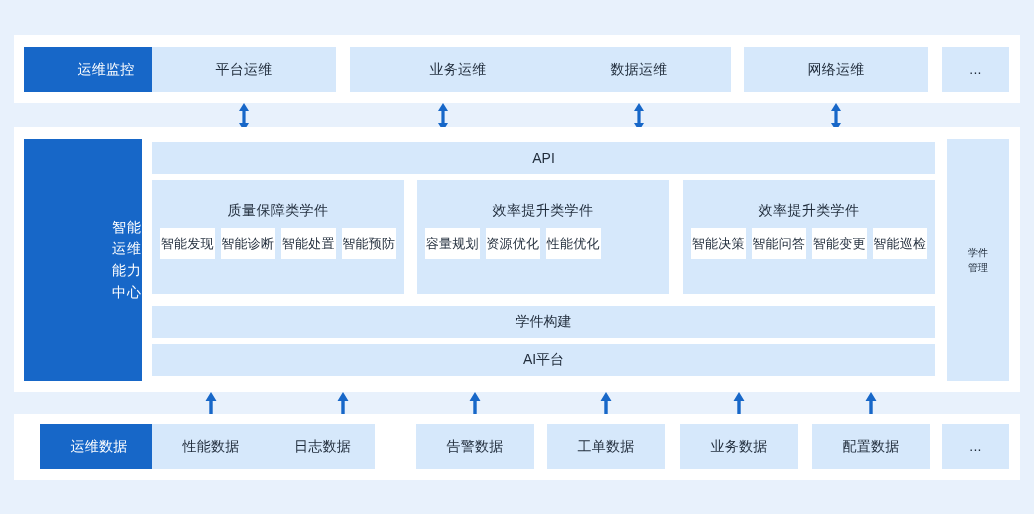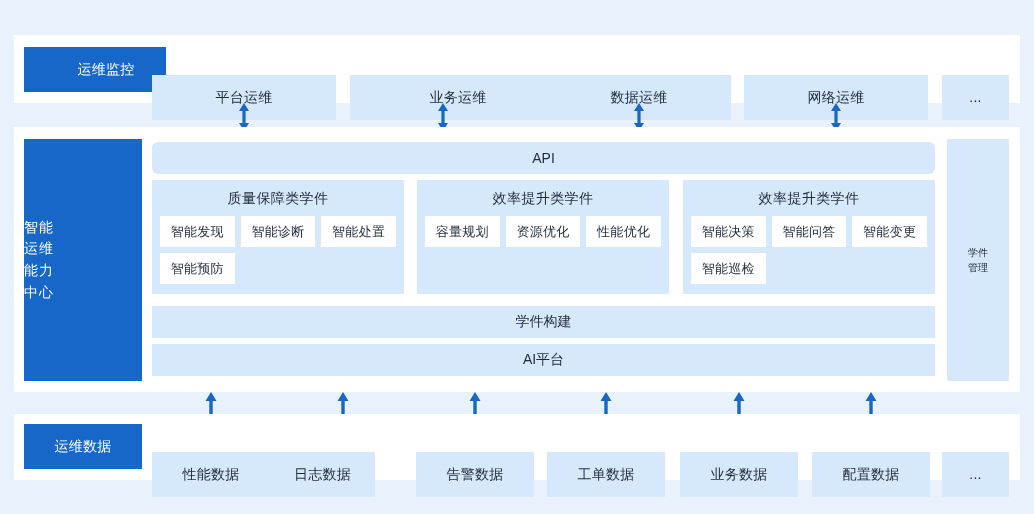--- a/index.html
+++ b/index.html
@@ -27,75 +27,75 @@
   .box {
     position: absolute;
     display: flex;
     align-items: center;
     justify-content: center;
     text-align: center;
     font-size: 14px;
     line-height: 1.35;
     letter-spacing: .3px;
   }
-  .box-light { background: #d6e8fb; color: #1f2b3a; margin-top: 28px; }
+  .box-light { background: #d6e8fb; color: #1f2b3a; }
   .box-solid { background: #1767c8; color: #ffffff; }
 
   
   .t-row .box { top: 47px; height: 45px; }
 
   
   .b-row .box { top: 424px; height: 45px; }
 
   
   .mid-left {
     position: absolute;
     left: 24px; top: 139px;
     width: 118px; height: 242px;
     background: #1767c8;
     color: #fff;
-    display: flex; align-items: center; justify-content: flex-start;
+    display: flex; align-items: center; justify-content: flex-end;
     font-size: 14px; line-height: 1.55; letter-spacing: 1px;
   }
   .mid-right {
     position: absolute;
     left: 947px; top: 139px;
     width: 62px; height: 242px;
     background: #d6e8fb;
     display: flex; align-items: center; justify-content: center;
     font-size: 10px; line-height: 1.5;
   }
   .bar {
     position: absolute;
     left: 152px; width: 783px;
     background: #d6e8fb;
     display: flex; align-items: center; justify-content: center;
     font-size: 14px;
   }
-  .bar-api   { top: 142px; height: 32px; border-radius: 6px; }
+  .bar-api   { top: 142px; height: 32px; }
   .bar-build { top: 306px; height: 32px; }
   .bar-ai    { top: 344px; height: 32px; }
 
   
   .group {
     position: absolute;
     top: 180px; height: 114px;
     background: #d6e8fb;
-    padding-top: 10px;
+    padding-top: 22px;
   }
   .group-title {
     text-align: center;
     font-size: 14px;
     color: #1f2b3a;
     margin-bottom: 8px;
     letter-spacing: .4px;
   }
   .group-grid {
     display: grid;
-    grid-template-columns: 1fr 1fr 1fr;
+    grid-template-columns: 1fr 1fr 1fr 1fr;
     gap: 6px;
     padding: 0 8px;
   }
   .chip {
     background: #ffffff;
     height: 31px;
     display: flex; align-items: center; justify-content: center;
     font-size: 13px;
     color: #1f2b3a;
     letter-spacing: .3px;
@@ -230,21 +230,21 @@
   </div>
   <div class="arrow arrow-up" style="left:863px;">
     <svg width="16" height="24" viewBox="0 0 16 24">
       <path d="M8 1 L13.5 10 L9.7 10 L9.7 23 L6.3 23 L6.3 10 L2.5 10 Z" fill="#1767c8"></path>
     </svg>
   </div>
 
   <div class="panel panel-bottom"></div>
 
   <div class="b-row">
-    <div class="box box-solid" style="left:24px; width:118px;">运维数据</div>
+    <div class="box box-solid" style="left:40px; width:118px;">运维数据</div>
 
     <div class="box box-light" style="left:152px; width:118px;">性能数据</div>
     <div class="box box-light" style="left:270px; width:105px;">日志数据</div>
     <div class="box box-light" style="left:416px; width:118px;">告警数据</div>
     <div class="box box-light" style="left:547px; width:118px;">工单数据</div>
     <div class="box box-light" style="left:680px; width:118px;">业务数据</div>
     <div class="box box-light" style="left:812px; width:118px;">配置数据</div>
     <div class="box box-light" style="left:942px; width:67px;">...</div>
   </div>
 

